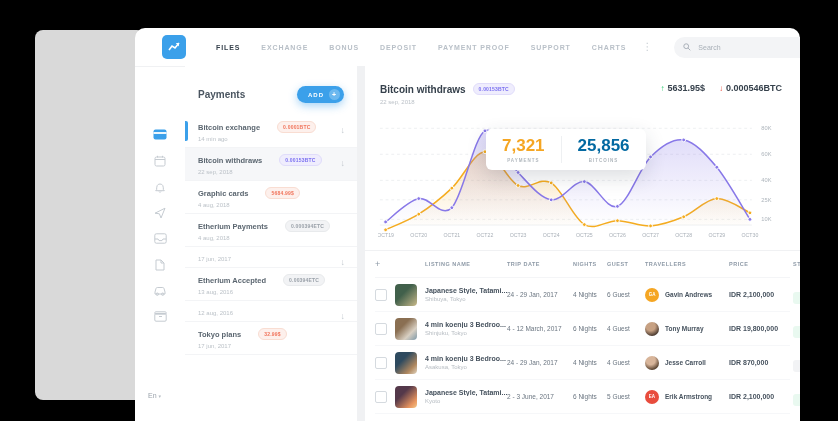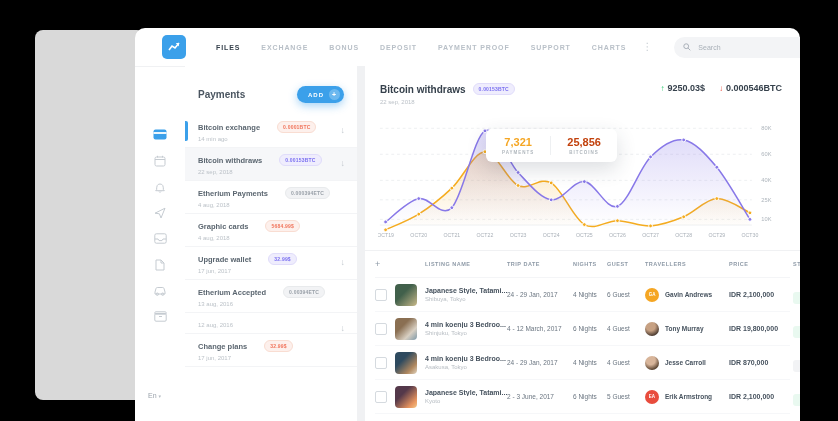--- a/index.html
+++ b/index.html
@@ -57,23 +57,23 @@
   .stat{font-size:9px;font-weight:bold;color:#36414c;display:flex;align-items:center;gap:3px}
   .arrow-up{color:#2ecc71;font-size:8px}
   .arrow-down{color:#e74c3c;font-size:8px}
 
   .chartwrap{position:relative;margin:10px 14px 0 13px}
   .chartwrap svg{display:block;width:100%}
   .tooltip{position:absolute;left:108px;top:14px;background:#fff;border-radius:6px;box-shadow:0 7px 20px rgba(40,50,70,.16);
     display:flex;align-items:center;padding:7px 0}
   .tcol{padding:0 16px;text-align:center}
   .tcol+.tcol{border-left:1px solid #eef0f2}
-  .tval{font-size:11px;font-weight:bold}
+  .tval{font-size:17px;font-weight:bold}
   .tval.orange{color:#f5a623}
-  .tval.purple{color:#c2410c}
+  .tval.purple{color:#0369a1}
   .tlabel{font-size:4.5px;letter-spacing:1px;color:#b0b7bd;margin-top:2px;font-weight:bold}
 
   .divider{border-top:1px solid #f0f1f3;margin:10px 0 0 0}
 
   
   .table{padding:0 10px 0 10px}
   .trow,.thead{display:grid;grid-template-columns:20px 30px 82px 66px 34px 38px 84px 64px 50px 1fr;align-items:center}
   .thead{height:26px;border-bottom:1px solid #f4f5f7}
   .thead span{font-size:5.5px;letter-spacing:.5px;color:#8e9aa7;font-weight:bold}
   .thead .plusheader{color:#8e9aa7;font-size:9px;font-weight:normal}
@@ -217,59 +217,55 @@
         <div class="prow">
           <span class="pname">Bitcoin withdraws</span>
           <span class="pbadge" data-variant="purple">0.00153BTC</span>
         </div>
         <div class="ptime">22 sep, 2018</div>
         <span class="dl">↓</span>
       </div>
 
       <div class="pitem">
         <div class="prow">
+          <span class="pname">Graphic cards</span>
+          <span class="pbadge" data-variant="red">5684.99$</span>
+        </div>
+        <div class="ptime">4 aug, 2018</div>
+      </div>
+
+      <div class="pitem">
+        <div class="prow">
           <span class="pname">Etherium Payments</span>
           <span class="pbadge" data-variant="gray">0.000394ETC</span>
         </div>
         <div class="ptime">4 aug, 2018</div>
       </div>
 
       <div class="pitem">
-        <div class="prow">
-          <span class="pname">Graphic cards</span>
-          <span class="pbadge" data-variant="red">5684.99$</span>
-        </div>
-        <div class="ptime">4 aug, 2018</div>
-      </div>
-
-      <div class="pitem">
-        <div class="prow">
-          <span class="pname">Upgrade wallet</span>
-          <span class="pbadge" data-variant="purple">32.99$</span>
-        </div>
         <div class="ptime">17 jun, 2017</div>
         <span class="dl">↓</span>
       </div>
 
       <div class="pitem">
         <div class="prow">
           <span class="pname">Etherium Accepted</span>
           <span class="pbadge" data-variant="gray">0.00394ETC</span>
         </div>
         <div class="ptime">13 aug, 2016</div>
       </div>
 
       <div class="pitem">
         <div class="ptime">12 aug, 2016</div>
         <span class="dl">↓</span>
       </div>
 
       <div class="pitem">
         <div class="prow">
-          <span class="pname">Change plans</span>
+          <span class="pname">Tokyo plans</span>
           <span class="pbadge" data-variant="red">32.99$</span>
         </div>
         <div class="ptime">17 jun, 2017</div>
       </div>
 
     </div>
   </div>
   <div class="gapstrip"></div>
 
   <div class="main">
@@ -277,21 +273,21 @@
       <div>
         <div class="dtitlewrap">
           <span class="dtitle">Bitcoin withdraws</span>
           <span class="pbadge" data-variant="purple">0.00153BTC</span>
         </div>
         <div class="ddate">22 sep, 2018</div>
       </div>
       <div class="dstats">
         <span class="stat">
           <span class="arrow-up">↑</span>
-          <span>9250.03$</span>
+          <span>5631.95$</span>
         </span>
         <span class="stat">
           <span class="arrow-down">↓</span>
           <span>0.000546BTC</span>
         </span>
       </div>
     </div>
 
     <div class="chartwrap">
       <svg id="chart-svg" viewBox="0 0 430 132">

